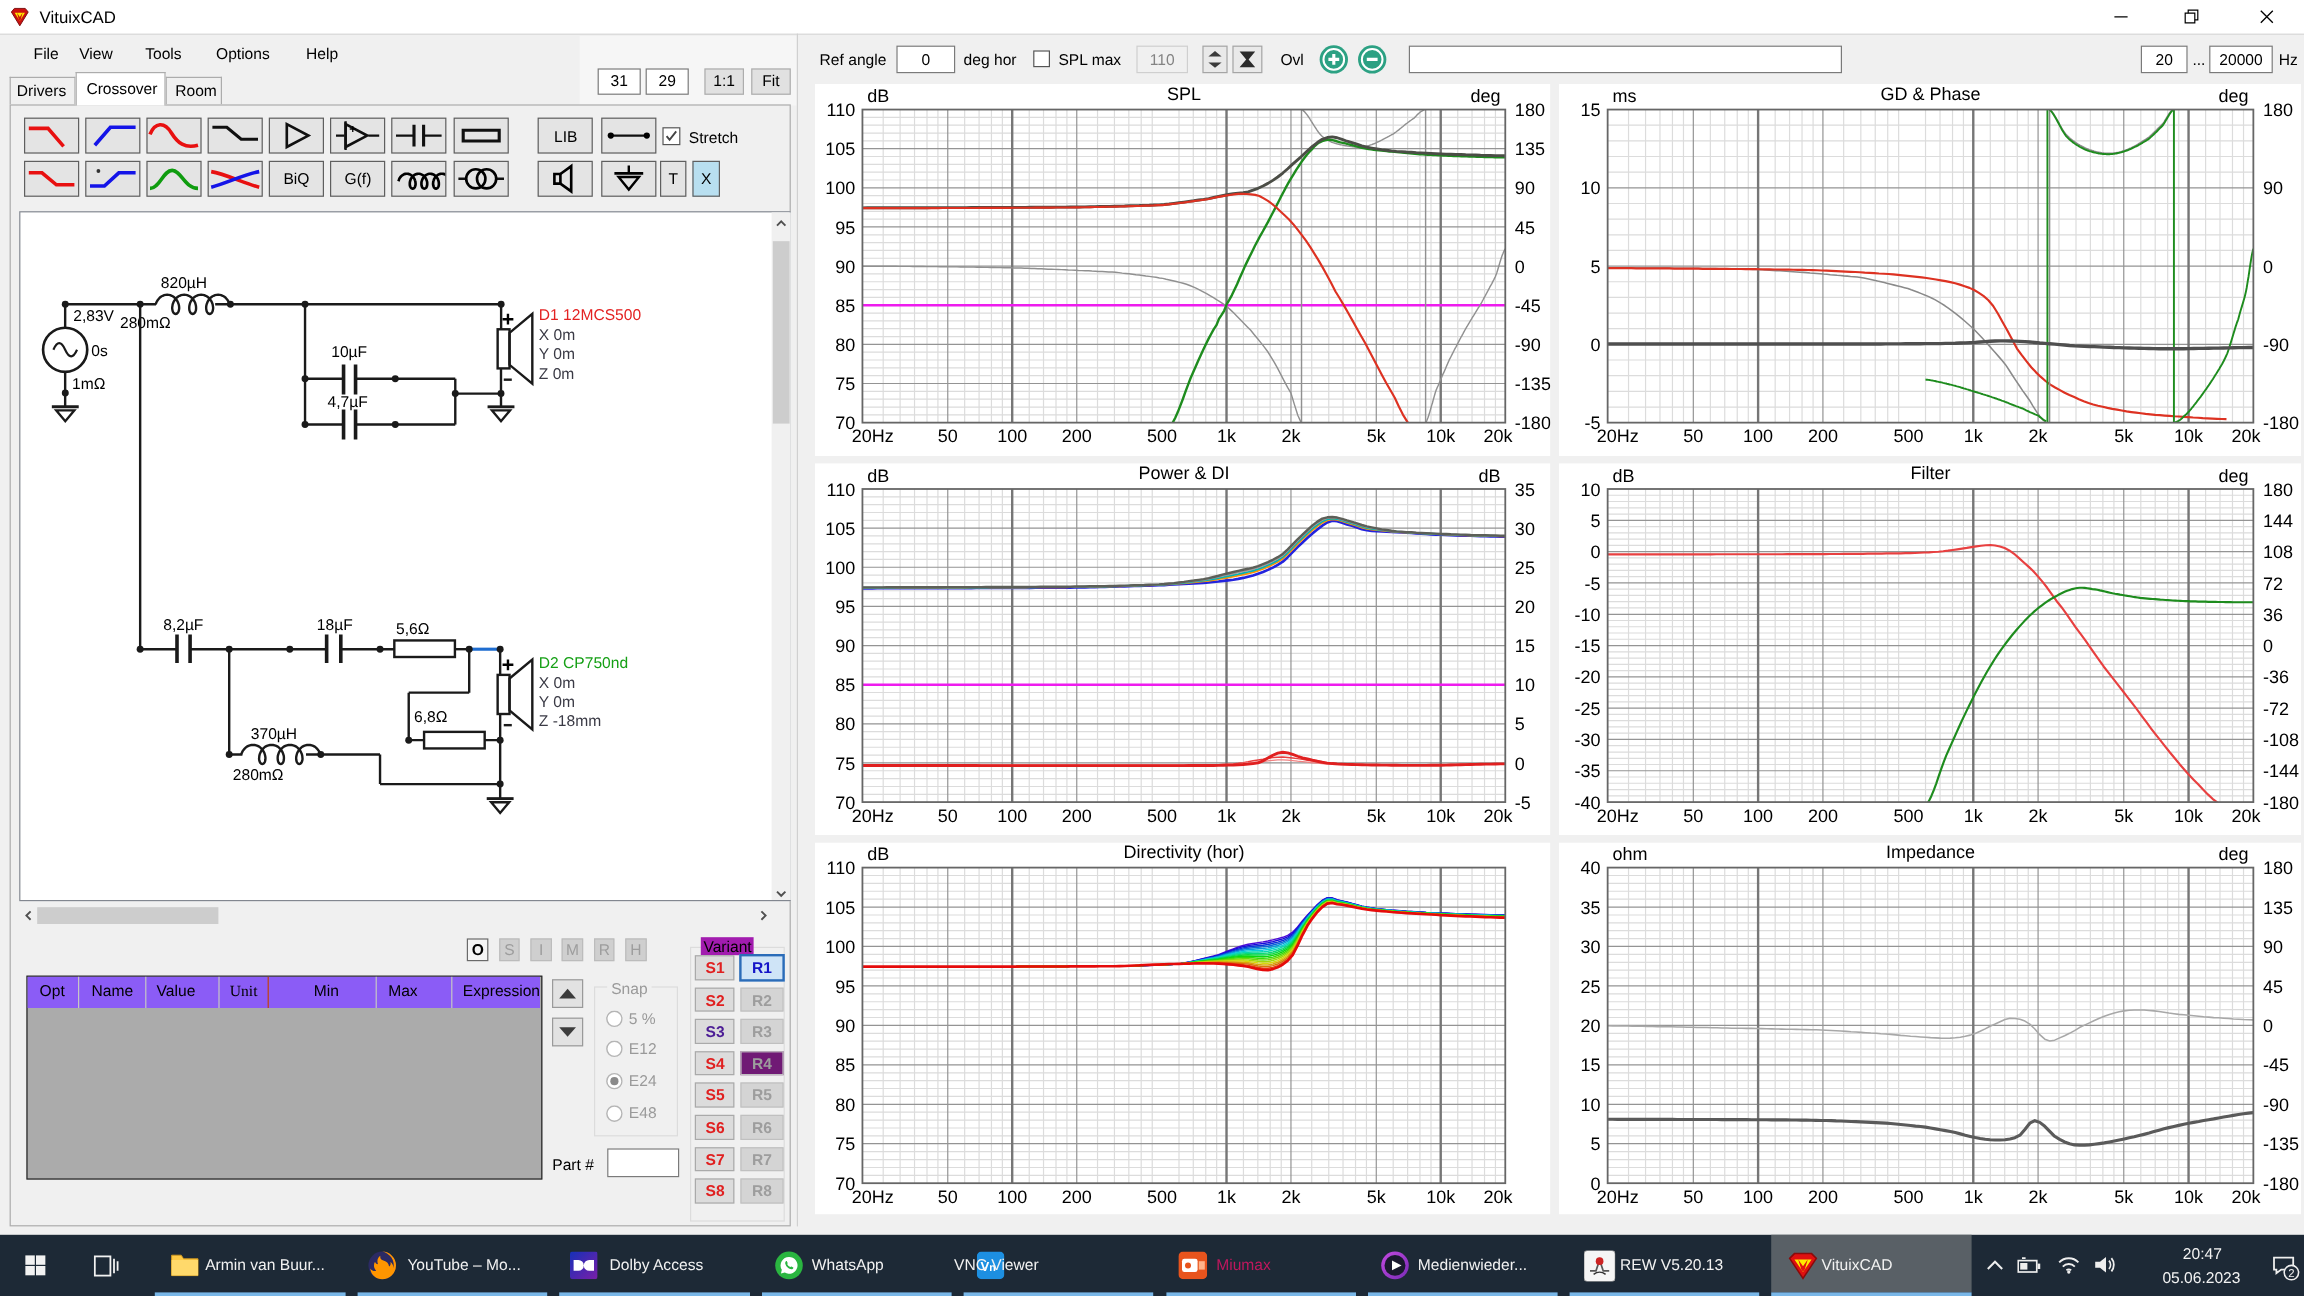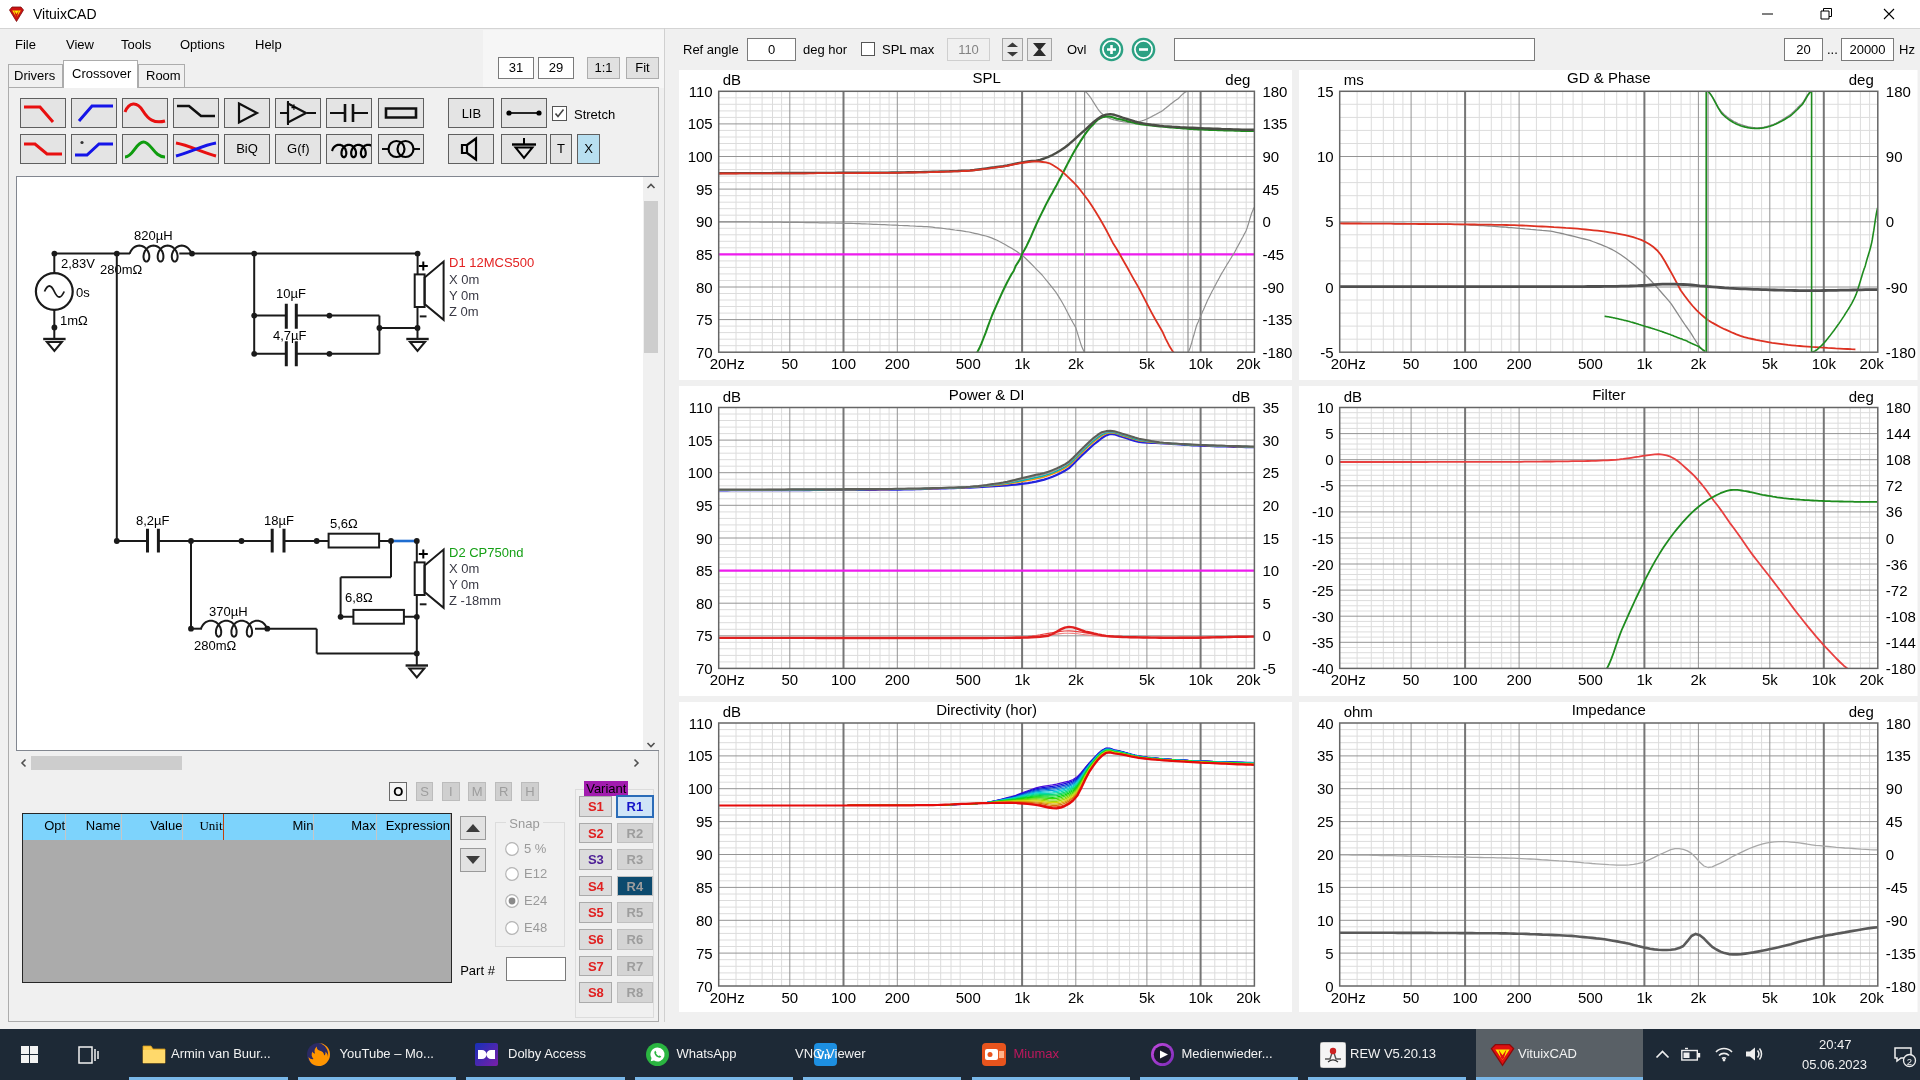--- a/index.html
+++ b/index.html
@@ -29,21 +29,21 @@
       <path d="M7 11 H15 V19 H7 Z" fill="none" stroke="#000" stroke-width="1"></path>
       <path d="M9.5 11 V8.5 H17.5 V16.5 H15" fill="none" stroke="#000" stroke-width="1"></path>
     </svg>
   <svg class="abs" style="left:1877px;top:0" width="24" height="28">
       <path d="M7 9 L17 19 M17 9 L7 19" stroke="#000" stroke-width="1.1"></path>
     </svg>
 </div>
 
 <div class="abs" style="left:0;top:30px;width:1920px;height:27px;background:#f0f0f0;"></div>
 <div class="abs" style="left:483px;top:30px;width:181px;height:58px;background:#f6f6f6;"></div>
-<span class="txt" style="left:15px;top:37px;">File</span>
+<span class="txt" style="left:28px;top:37px;">File</span>
 <span class="txt" style="left:66px;top:37px;">View</span>
 <span class="txt" style="left:121px;top:37px;">Tools</span>
 <span class="txt" style="left:180px;top:37px;">Options</span>
 <span class="txt" style="left:255px;top:37px;">Help</span>
 
 <div class="ybox" style="left:498px;top:57px;width:36px;height:22px;line-height:20px;">31</div>
 <div class="ybox" style="left:538px;top:57px;width:36px;height:22px;line-height:20px;">29</div>
 <div class="gbtn" style="left:587px;top:57px;width:33px;height:22px;line-height:20px;">1:1</div>
 <div class="gbtn" style="left:626px;top:57px;width:33px;height:22px;line-height:20px;">Fit</div>
 
@@ -613,21 +613,21 @@
     <rect x="1339.7" y="722.5" width="538.1" height="263" fill="none" stroke="#666" stroke-width="1.5"></rect>
   </svg>
 
 <div class="abs" style="left:389.4px;top:782px;width:17.6px;height:18.5px;background:#f4f4f4;border:1px solid #6a6a6a;text-align:center;line-height:17px;font-size:13px;font-weight:bold;color:#000;z-index:2">O</div>
 <div class="abs" style="left:415.8px;top:782px;width:17.6px;height:18.5px;background:#cfcfcf;border:1px solid #bcbcbc;text-align:center;line-height:17px;font-size:13px;color:#9d9d9d;z-index:2">S</div>
 <div class="abs" style="left:442.1px;top:782px;width:17.6px;height:18.5px;background:#cfcfcf;border:1px solid #bcbcbc;text-align:center;line-height:17px;font-size:13px;color:#9d9d9d;z-index:2">I</div>
 <div class="abs" style="left:468.4px;top:782px;width:17.6px;height:18.5px;background:#cfcfcf;border:1px solid #bcbcbc;text-align:center;line-height:17px;font-size:13px;color:#9d9d9d;z-index:2">M</div>
 <div class="abs" style="left:494.8px;top:782px;width:17.6px;height:18.5px;background:#cfcfcf;border:1px solid #bcbcbc;text-align:center;line-height:17px;font-size:13px;color:#9d9d9d;z-index:2">R</div>
 <div class="abs" style="left:521.1px;top:782px;width:17.6px;height:18.5px;background:#cfcfcf;border:1px solid #bcbcbc;text-align:center;line-height:17px;font-size:13px;color:#9d9d9d;z-index:2">H</div>
 <div class="abs" style="left:22px;top:813px;width:430px;height:170px;background:#ababab;border:1.5px solid #262626;z-index:2">
-<div style="position:absolute;left:0;top:0;width:427px;height:26px;background:#7dd3fc;display:flex;font-size:13px;text-align:right;">
+<div style="position:absolute;left:0;top:0;width:427px;height:26px;background:#8b5cf6;display:flex;font-size:13px;">
 <div style="width:43.5px;border-right:1px solid #c6c6c6;padding:4px 0 0 10px;">Opt</div>
 <div style="width:55.7px;border-right:1px solid #c6c6c6;padding:4px 0 0 10px;">Name</div>
 <div style="width:62.4px;border-right:1px solid #c6c6c6;padding:4px 0 0 9px;">Value</div>
 <div style="width:40.4px;border-right:1px solid #c2410c;padding:4px 0 0 8px;font-family:Liberation Serif, serif;">Unit</div>
 <div style="width:61.4px;border-right:1px solid #c6c6c6;padding:4px 0 0 8px;margin-left:30px;">Min</div>
 <div style="width:62.7px;border-right:1px solid #c6c6c6;padding:4px 0 0 9px;">Max</div>
 <div style="flex:1;padding:4px 0 0 9px;">Expression</div>
 </div>
   </div>
 <div class="abs" style="left:460.2px;top:816.3px;width:26px;height:23.6px;background:#e2e2e2;border:1px solid #9a9a9a;z-index:2;display:flex;align-items:center;justify-content:center;">
@@ -663,21 +663,21 @@
 <div class="ybox" style="left:506.3px;top:956.7px;width:60px;height:24.8px;z-index:2"></div>
 <div class="abs" style="left:574.7px;top:788.9px;width:79.1px;height:229.2px;border:1px solid #dcdcdc;z-index:2"></div>
 <span class="txt" style="left:584.2px;top:781px;background:#a21caf;padding:0 2px;z-index:3">Variant</span>
 <div class="vbtn" style="left:579.4px;top:796.2px;color:#e02020;z-index:3">S1</div>
 <div class="vbtn" style="left:616px;top:795.2px;width:37.8px;height:22.5px;line-height:20px;background:#cfe4f7;border:2px solid #2b6cb8;color:#1414c8;z-index:3">R1</div>
 <div class="vbtn" style="left:579.4px;top:822.8px;color:#e02020;z-index:3">S2</div>
 <div class="vbtn" style="left:617px;top:822.8px;width:35.8px;background:#d4d4d4;border:1px solid #c0c0c0;color:#9d9d9d;z-index:3">R2</div>
 <div class="vbtn" style="left:579.4px;top:849.3px;color:#4c1d95;z-index:3">S3</div>
 <div class="vbtn" style="left:617px;top:849.3px;width:35.8px;background:#d4d4d4;border:1px solid #c0c0c0;color:#9d9d9d;z-index:3">R3</div>
 <div class="vbtn" style="left:579.4px;top:875.9px;color:#e02020;z-index:3">S4</div>
-<div class="vbtn" style="left:617px;top:875.9px;width:35.8px;background:#0c4a6e;border:1px solid #c0c0c0;color:#9d9d9d;z-index:3">R4</div>
+<div class="vbtn" style="left:617px;top:875.9px;width:35.8px;background:#701a75;border:1px solid #c0c0c0;color:#9d9d9d;z-index:3">R4</div>
 <div class="vbtn" style="left:579.4px;top:902.4px;color:#e02020;z-index:3">S5</div>
 <div class="vbtn" style="left:617px;top:902.4px;width:35.8px;background:#d4d4d4;border:1px solid #c0c0c0;color:#9d9d9d;z-index:3">R5</div>
 <div class="vbtn" style="left:579.4px;top:929.0px;color:#e02020;z-index:3">S6</div>
 <div class="vbtn" style="left:617px;top:929.0px;width:35.8px;background:#d4d4d4;border:1px solid #c0c0c0;color:#9d9d9d;z-index:3">R6</div>
 <div class="vbtn" style="left:579.4px;top:955.5px;color:#e02020;z-index:3">S7</div>
 <div class="vbtn" style="left:617px;top:955.5px;width:35.8px;background:#d4d4d4;border:1px solid #c0c0c0;color:#9d9d9d;z-index:3">R7</div>
 <div class="vbtn" style="left:579.4px;top:982.1px;color:#e02020;z-index:3">S8</div>
 <div class="vbtn" style="left:617px;top:982.1px;width:35.8px;background:#d4d4d4;border:1px solid #c0c0c0;color:#9d9d9d;z-index:3">R8</div>
 
 <div class="abs" style="left:0;top:1029px;width:1920px;height:51px;background:#1d2936;z-index:10"></div>

